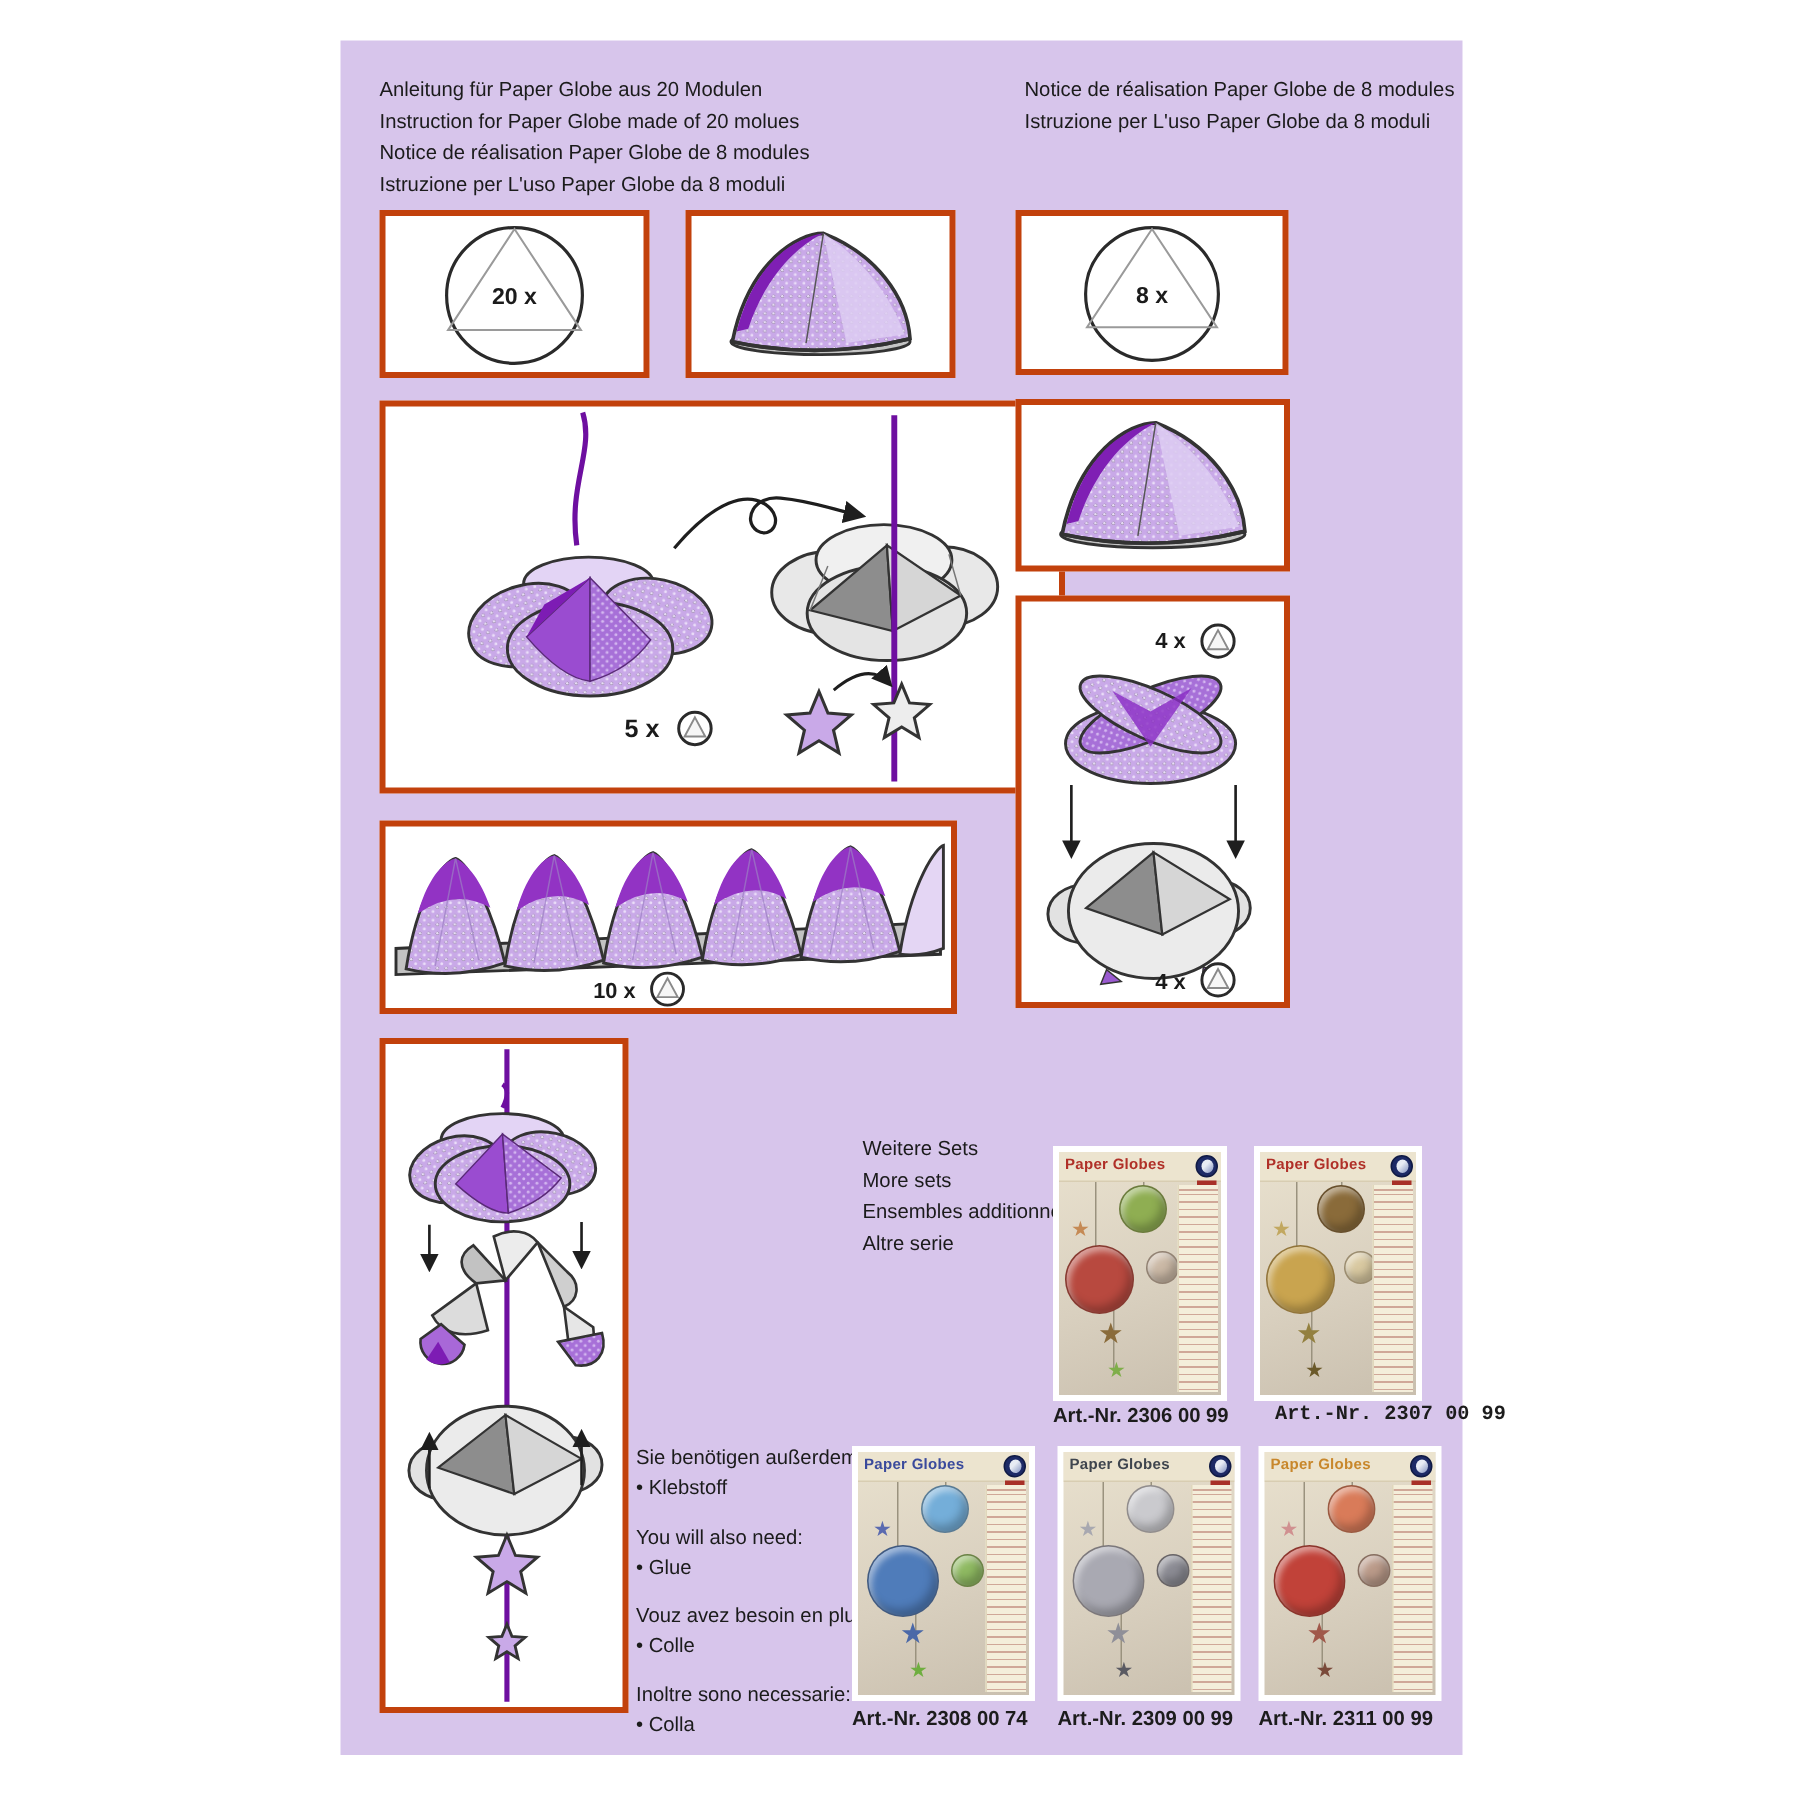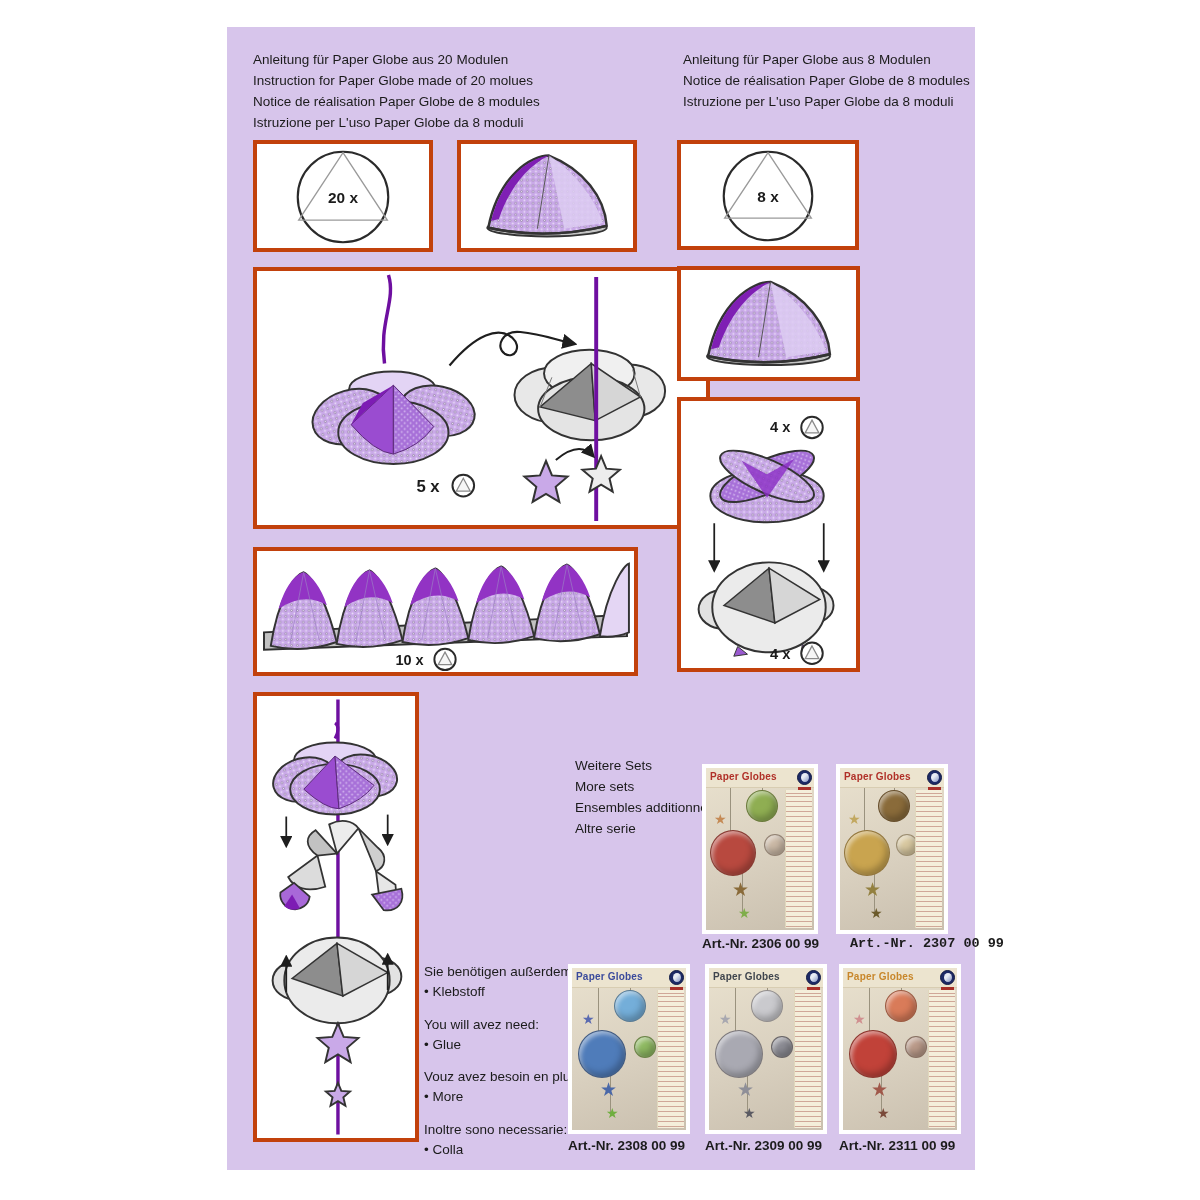--- a/index.html
+++ b/index.html
@@ -63,21 +63,20 @@
 <div class="page">
   <div class="sheet"></div>
 
   <div class="tblock" style="left:253px;top:50px;">
     <div>Anleitung für Paper Globe aus 20 Modulen</div>
     <div>Instruction for Paper Globe made of 20 molues</div>
     <div>Notice de réalisation Paper Globe de 8 modules</div>
     <div>Istruzione per L'uso Paper Globe da 8 moduli</div>
   </div>
   <div class="tblock" style="left:683px;top:50px;">
-    <div>Anleitung für Paper Globe aus 8 Modulen</div>
     <div>Notice de réalisation Paper Globe de 8 modules</div>
     <div>Istruzione per L'uso Paper Globe da 8 moduli</div>
   </div>
 
   <div class="panel" style="left:253px;top:140px;width:180px;height:112px;">
     <svg viewBox="0 0 176 108">
       <circle cx="88" cy="55" r="47" fill="#ffffff" stroke="#2a2a2a" stroke-width="2.2"></circle>
       <polygon points="88,9 134,79 42,79" fill="none" stroke="#9a9a9a" stroke-width="1.4"></polygon>
       <text x="88" y="61" text-anchor="middle" font-size="16" class="svgtext">20 x</text>
     </svg>
@@ -228,26 +227,26 @@
     <div>Ensembles additionnels</div>
     <div>Altre serie</div>
   </div>
 
   <div class="tblock need" style="left:424px;top:962px;">
     <div class="grp">
         <div>Sie benötigen außerdem:</div>
         <div>• Klebstoff</div>
       </div>
     <div class="grp">
-        <div>You will avez need:</div>
+        <div>You will also need:</div>
         <div>• Glue</div>
       </div>
     <div class="grp">
         <div>Vouz avez besoin en plus:</div>
-        <div>• More</div>
+        <div>• Colle</div>
       </div>
     <div class="grp">
         <div>Inoltre sono necessarie:</div>
         <div>• Colla</div>
       </div>
   </div>
 
   <div class="card" style="left:702px;top:764px;width:116px;height:170px;">
     <div class="photo">
       <div class="string" style="left:24px;top:19px;height:46px;"></div>
@@ -302,21 +301,21 @@
       <span class="cstar" style="left: 28px; top: 112px; font-size: 19px; color: rgb(74, 104, 168);">★</span>
       <span class="cstar" style="left: 34px; top: 138px; font-size: 14px; color: rgb(111, 174, 63);">★</span>
       <div class="titlebar">
           <span class="card-title" style="color: rgb(58, 74, 156);">Paper Globes</span>
         </div>
       <span class="logo"></span>
         <span class="logo-bar"></span>
       <div class="textcol"></div>
     </div>
   </div>
-  <div class="caption" style="left:568px;top:1138px;">Art.-Nr. 2308 00 99</div>
+  <div class="caption" style="left:568px;top:1138px;">Art.-Nr. 2308 00 74</div>
 
   <div class="card" style="left:705px;top:964px;width:122px;height:170px;">
     <div class="photo">
       <div class="string" style="left:26px;top:19px;height:46px;"></div>
       <div class="string" style="left:58px;top:19px;height:10px;"></div>
       <div class="string" style="left:38px;top:104px;height:40px;"></div>
       <span class="globe" style="left: 6px; top: 62px; width: 46px; height: 46px; background: rgb(169, 169, 178);"></span>
       <span class="globe" style="left: 42px; top: 22px; width: 30px; height: 30px; background: rgb(202, 202, 206);"></span>
       <span class="globe" style="left: 62px; top: 68px; width: 20px; height: 20px; background: rgb(140, 140, 148);"></span>
       <span class="cstar" style="left: 10px; top: 44px; font-size: 14px; color: rgb(168, 168, 176);">★</span>

